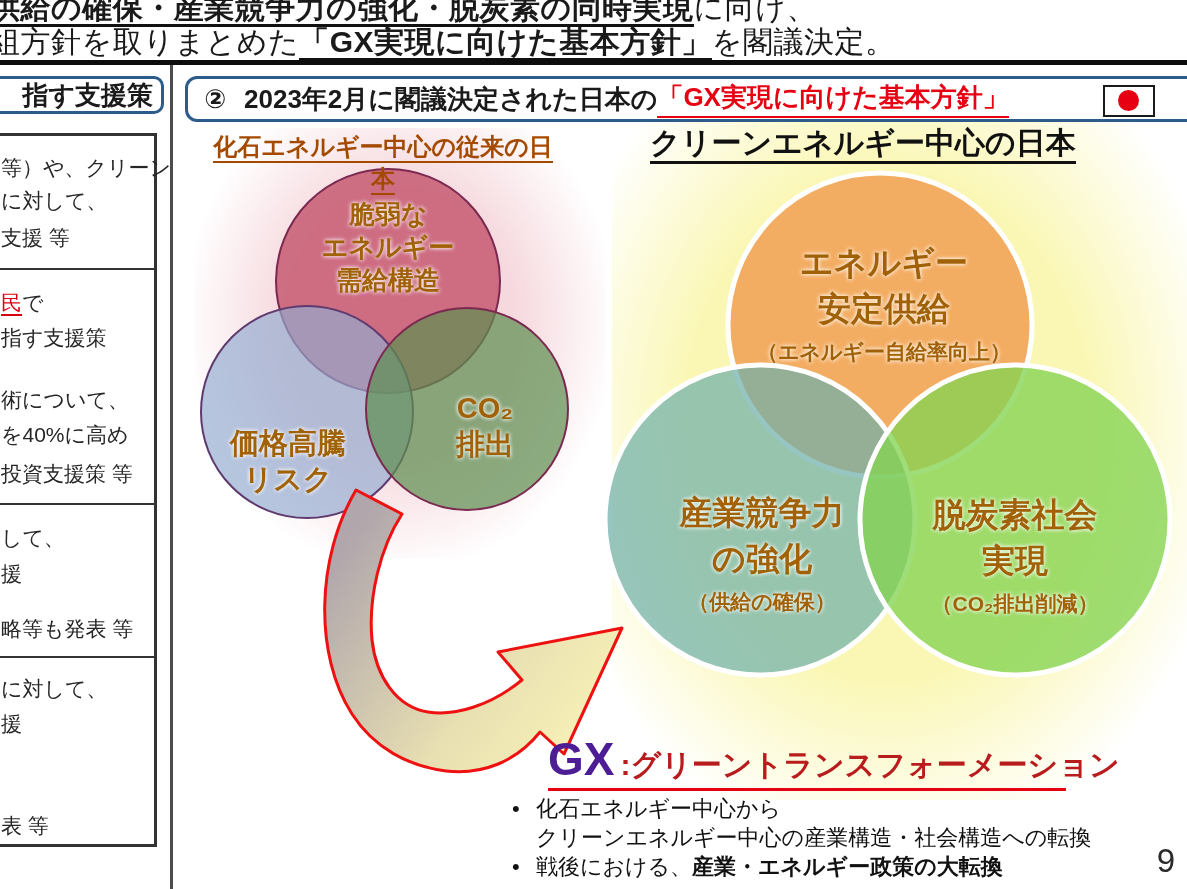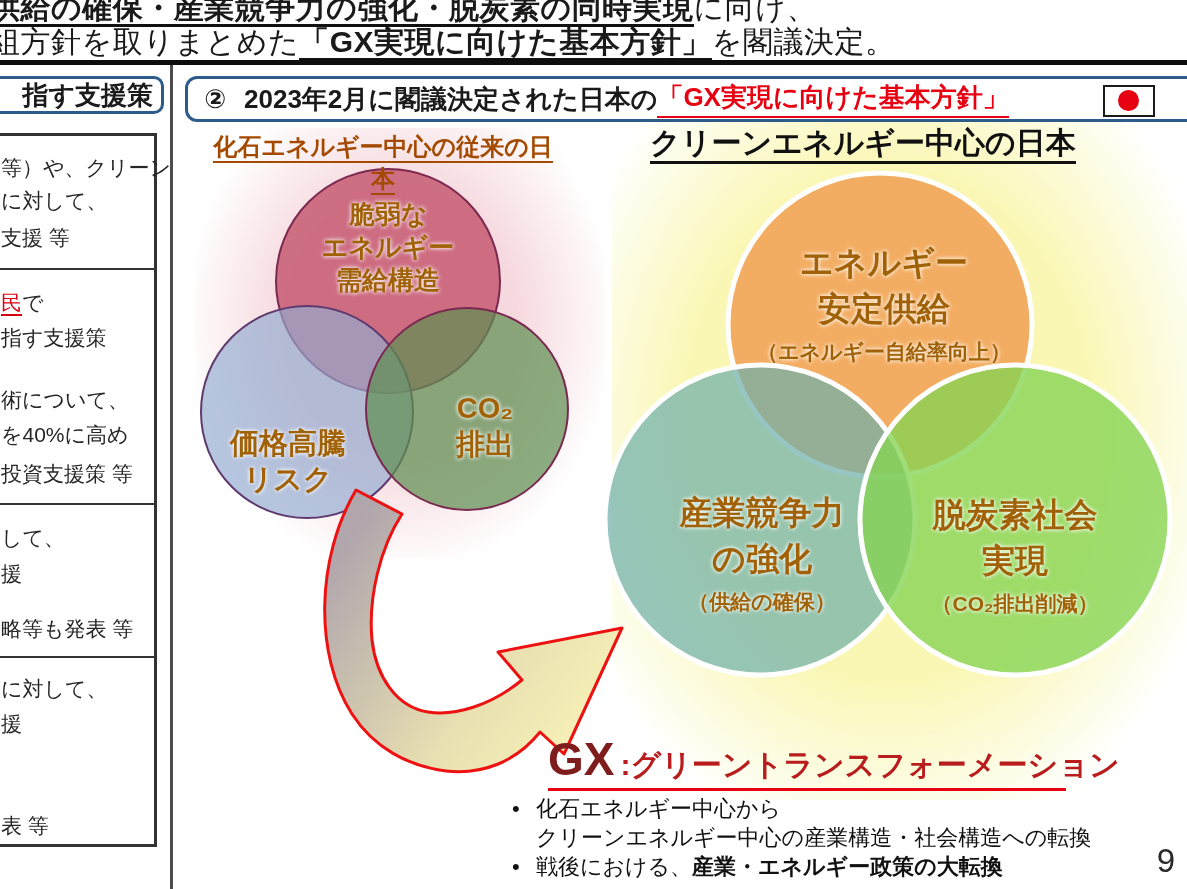--- a/index.html
+++ b/index.html
@@ -56,21 +56,21 @@
   
   .clabel{z-index:3; text-align:center; font-weight:bold; color:#a16207;
     text-shadow:0 0 4px rgba(255,255,255,.8),0 0 4px rgba(255,255,255,.8);}
   .lab-sm{font-size:26px; line-height:33px;}
   .lab-md{font-size:29px; line-height:36px;}
   .lab-lg{font-size:33px; line-height:46px;}
   .lab-sub{font-size:21px; line-height:26px; margin-top:7px;}
   
   .gx-head{left:548px; top:736px; width:518px; display:flex; align-items:baseline;
     border-bottom:3px solid #e60012; padding-bottom:2px; z-index:3; white-space:nowrap;}
-  .gx-term{font-size:46px; font-weight:bold; color:#7f1d1d; margin-right:6px; line-height:46px;}
+  .gx-term{font-size:46px; font-weight:bold; color:#4c1d95; margin-right:6px; line-height:46px;}
   .gx-sub{font-size:30px; font-weight:bold; color:#b91c1c;}
   .gx-bullets{left:512px; top:794px; width:600px; font-size:22px; line-height:29px; color:#111; z-index:3; white-space:nowrap;}
   .gx-row{display:flex;}
   .gx-dot{width:24px; flex:none;}
   .gx-bold{font-weight:bold;}
   .gx-indent{margin-left:24px; font-weight:normal;}
   .page-num{left:1125px; top:842px; width:50px; text-align:right; font-size:33px; color:#2b2b2b; z-index:3;}
 </style>
 </head>
 <body>

